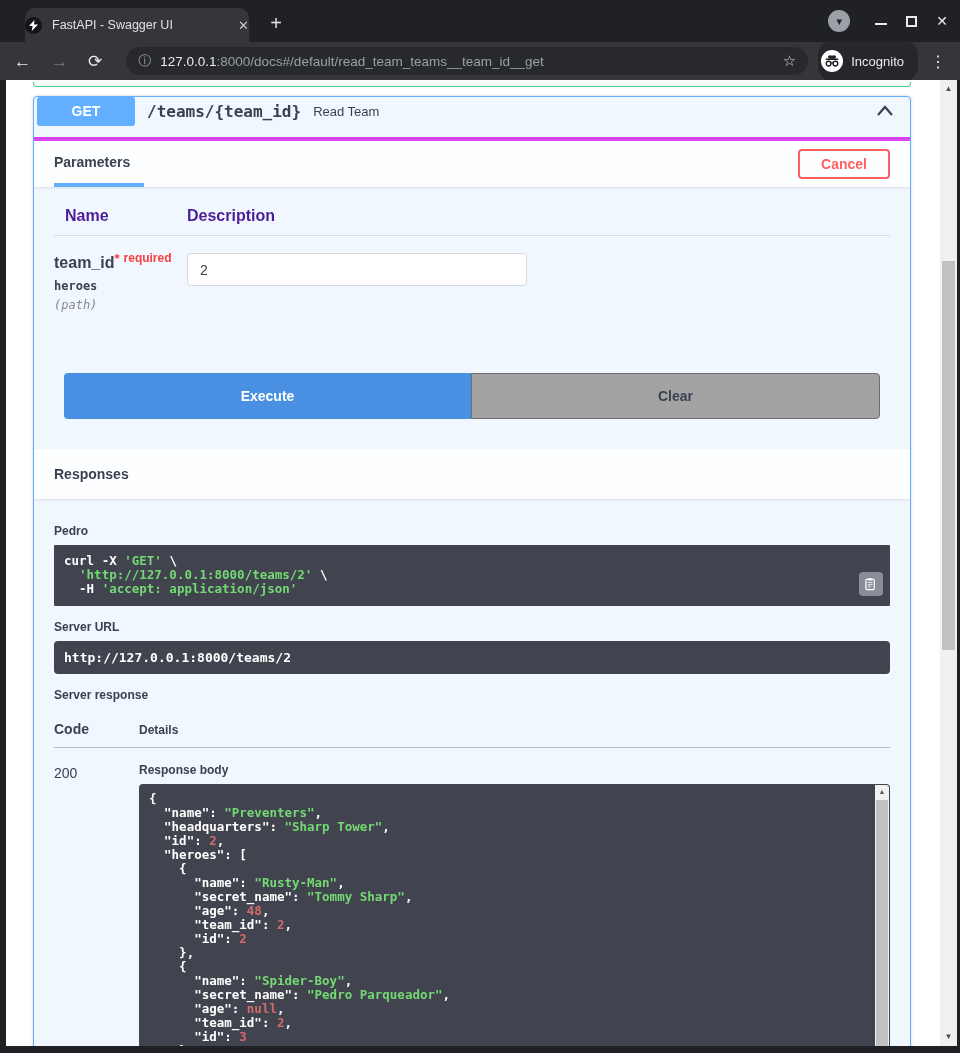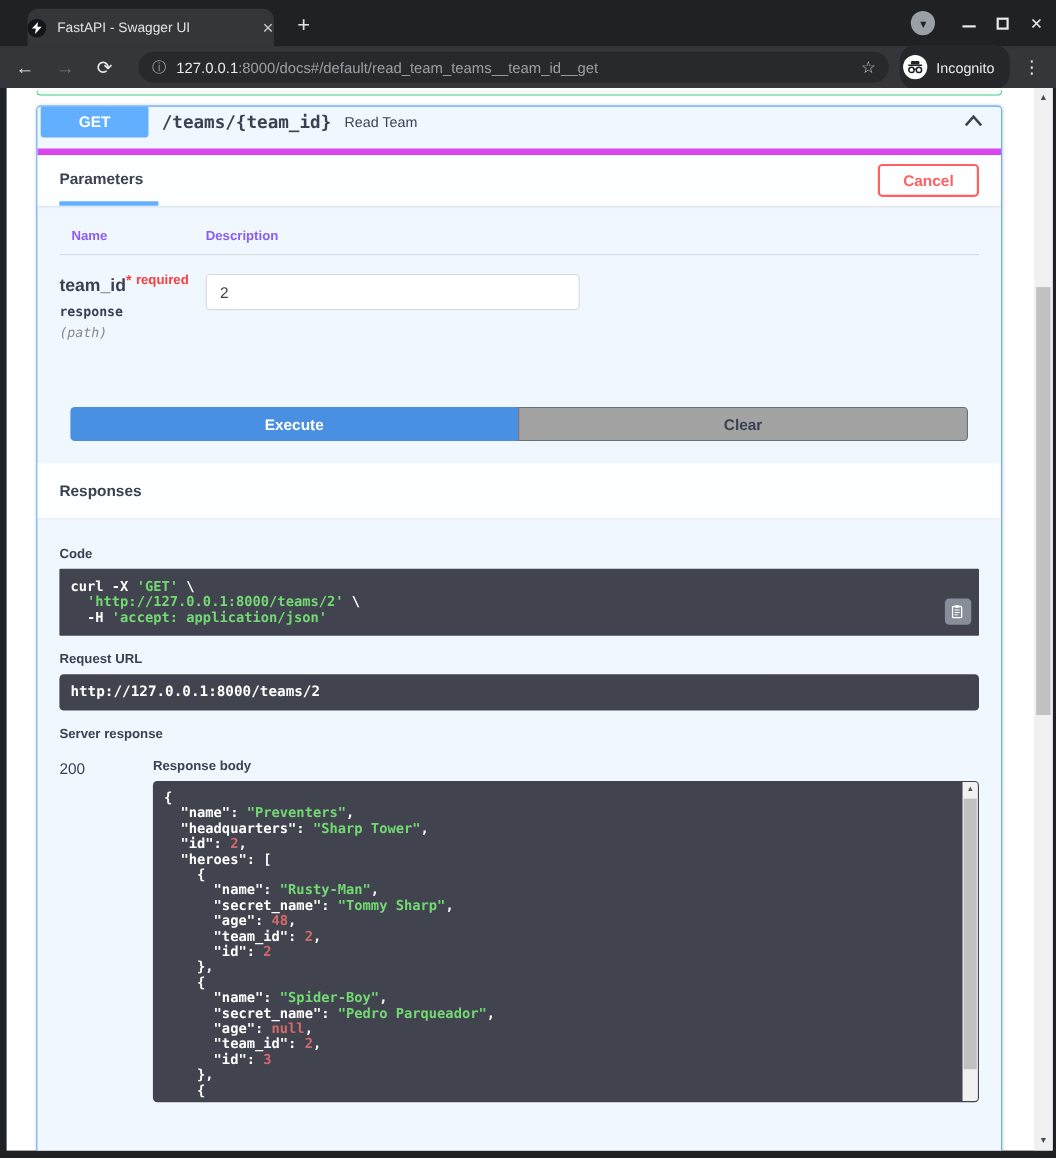--- a/index.html
+++ b/index.html
@@ -42,48 +42,48 @@
   .page{position:absolute;top:80px;left:6px;right:3px;bottom:7px;background:#fff;overflow:hidden;}
   .page-scrollbar{position:absolute;top:0;right:0;bottom:0;width:17px;background:#f1f1f1;}
   .sb-arrow{position:absolute;left:0;right:0;text-align:center;color:#4a4d52;font-size:8px;line-height:14px;}
   .sb-up{top:2px;} .sb-down{bottom:2px;}
   .sb-thumb{position:absolute;left:2px;right:2px;top:181px;height:389px;background:#c1c1c1;}
   .content{position:absolute;top:0;left:0;right:17px;bottom:0;overflow:hidden;}
   .prev-block-bottom{height:5px;width:878px;margin:2px 0 0 27px;border:1px solid #49cc90;border-top:none;
     border-radius:0 0 4px 4px;background:#f4fbf7;}
   .opblock{margin:9px 0 0 27px;width:878px;height:1200px;border:1px solid #61affe;border-radius:4px;
     background:#f0f7ff;box-shadow:0 0 3px rgba(0,0,0,.19);overflow:hidden;}
-  .op-header{height:44px;display:flex;align-items:center;padding:0 10px 12px 3px;border-bottom:6px solid #d946ef;}
+  .op-header{height:44px;display:flex;align-items:center;padding:0 10px 12px 3px;border-bottom:4px solid #d946ef;}
   .method-badge{width:98px;height:29px;background:#61affe;border-radius:3px;color:#fff;font-weight:700;
     font-size:14px;display:flex;align-items:center;justify-content:center;}
   .op-path{font-family:"DejaVu Sans Mono",monospace;font-weight:700;font-size:16px;color:#3b4151;margin-left:12px;}
   .op-summary{font-size:13px;color:#3b4151;margin-left:12px;flex:1;}
   .collapse-btn{margin-right:6px;display:flex;align-items:center;}
   .sec-head{background:rgba(255,255,255,.85);display:flex;align-items:stretch;justify-content:space-between;
     padding:0 20px;box-shadow:0 1px 2px rgba(0,0,0,.1);position:relative;z-index:2;}
   .sec-head.params{height:46px;}
   .sec-head.resps{height:50px;align-items:center;}
   .tab-item{display:flex;align-items:center;border-bottom:4px solid #61affe;padding-right:14px;}
   .sec-title{font-size:14px;font-weight:700;color:#3b4151;}
   .cancel-btn{align-self:center;height:30px;padding:0 21px;background:transparent;border:2px solid #ff6060;
     border-radius:4px;color:#ff6060;font-weight:700;font-size:14px;font-family:inherit;}
   .params-body{padding:14px 20px 0;}
   .grid2{display:grid;grid-template-columns:133px 1fr;}
-  .th{font-size:12px;font-weight:700;color:#8b5cf6;padding:6px 0 10px 11px;}
+  .th{font-size:16px;font-weight:700;color:#4c1d95;padding:6px 0 10px 11px;}
   .th2{padding-left:0;}
   .thead-line{border-bottom:1px solid #d8dbe0;}
   .param-row{padding-top:15px;}
   .pname{font-size:16px;font-weight:700;color:#3b4151;}
   .req-star{color:#f93e3e;font-size:13px;vertical-align:top;}
   .req-label{color:#f93e3e;font-size:12px;font-weight:700;vertical-align:super;margin-left:4px;}
   .ptype{font-family:"DejaVu Sans Mono",monospace;font-weight:700;font-size:12px;color:#3b4151;margin-top:7px;}
   .ploc{font-family:"DejaVu Sans Mono",monospace;font-style:italic;font-size:12px;color:#888;margin-top:5px;}
   .pinput{width:340px;height:33px;border:1px solid #d9d9d9;border-radius:4px;font-size:14px;color:#3b4151;
     padding:0 12px;font-family:inherit;margin-top:2px;background:#fff;}
-  .exec-row{display:flex;margin:61px 10px 20px;height:31px;}
+  .exec-row{display:flex;margin:61px 10px 30px;height:46px;}
   .btn-exec{flex:1;background:#4990e2;color:#fff;font-weight:700;font-size:14px;border:none;
     border-radius:4px 0 0 4px;font-family:inherit;}
   .btn-clear{flex:1;background:#a3a3a3;color:#3b4151;font-weight:700;font-size:14px;border:1px solid #6d7073;
     border-radius:0 4px 4px 0;font-family:inherit;}
   .resp-area{padding:25px 20px 0;}
   .lbl{font-size:12px;font-weight:700;color:#3b4151;}
   .code{font-family:"DejaVu Sans Mono",monospace;font-size:12.5px;line-height:14px;font-weight:700;
     white-space:pre;margin:0;}
   .tok-w{color:#ffffff;} .tok-g{color:#74d974;} .tok-r{color:#d36a6a;}
   .curl-block{position:relative;margin-top:7px;background:#41444e;border-radius:1px;padding:9px 40px 10px 10px;}
@@ -181,57 +181,61 @@
       </div>
 
       <div class="params-body">
         <div class="grid2 thead-line">
           <span class="th">Name</span>
           <span class="th th2">Description</span>
         </div>
         <div class="grid2 param-row">
           <div>
             <div class="pname"><span>team_id</span><span class="req-star">*</span><span class="req-label">required</span></div>
-            <div class="ptype">response</div>
+            <div class="ptype">heroes</div>
             <div class="ploc">(path)</div>
           </div>
           <div>
             <input class="pinput" type="text" value="2" style="">
           </div>
         </div>
         <div class="exec-row">
           <button class="btn-exec">Execute</button>
           <button class="btn-clear">Clear</button>
         </div>
       </div>
 
       <div class="sec-head resps">
         <span class="sec-title">Responses</span>
       </div>
 
       <div class="resp-area">
-        <div class="lbl">Code</div>
+        <div class="lbl">Pedro</div>
         <div class="curl-block">
           <pre class="code"><div><span class="tok-w">curl -X </span><span class="tok-g">'GET'</span><span class="tok-w"> \</span></div><div><span class="tok-w">  </span><span class="tok-g">'http://127.0.0.1:8000/teams/2'</span><span class="tok-w"> \</span></div><div><span class="tok-w">  -H </span><span class="tok-g">'accept: application/json'</span></div></pre>
           <button class="copy-btn">
             <svg width="13" height="14" viewBox="0 0 13 14">
                 <rect x="1" y="2" width="9" height="11" rx="1" fill="none" stroke="#ffffff" stroke-width="1.3"></rect>
                 <rect x="3.4" y="0.7" width="4.2" height="2.6" rx="0.6" fill="#ffffff"></rect>
                 <line x1="3" y1="5.5" x2="8" y2="5.5" stroke="#ffffff" stroke-width="1"></line>
                 <line x1="3" y1="7.8" x2="8" y2="7.8" stroke="#ffffff" stroke-width="1"></line>
                 <line x1="3" y1="10.1" x2="6.2" y2="10.1" stroke="#ffffff" stroke-width="1"></line>
               </svg>
           </button>
         </div>
 
-        <div class="lbl requrl-lbl">Request URL</div>
+        <div class="lbl requrl-lbl">Server URL</div>
         <div class="requrl-block">http://127.0.0.1:8000/teams/2</div>
 
         <div class="lbl server-lbl">Server response</div>
 
+        <div class="code-thead">
+          <span class="code-h">Code</span>
+          <span class="lbl">Details</span>
+        </div>
 
         <div class="resp-row">
           <span class="status-code">200</span>
           <div>
             <div class="lbl rb-label">Response body</div>
             <div class="resp-block">
               <pre class="code"><div><span class="tok-w">{</span></div><div><span class="tok-w">  "name": </span><span class="tok-g">"Preventers"</span><span class="tok-w">,</span></div><div><span class="tok-w">  "headquarters": </span><span class="tok-g">"Sharp Tower"</span><span class="tok-w">,</span></div><div><span class="tok-w">  "id": </span><span class="tok-r">2</span><span class="tok-w">,</span></div><div><span class="tok-w">  "heroes": [</span></div><div><span class="tok-w">    {</span></div><div><span class="tok-w">      "name": </span><span class="tok-g">"Rusty-Man"</span><span class="tok-w">,</span></div><div><span class="tok-w">      "secret_name": </span><span class="tok-g">"Tommy Sharp"</span><span class="tok-w">,</span></div><div><span class="tok-w">      "age": </span><span class="tok-r">48</span><span class="tok-w">,</span></div><div><span class="tok-w">      "team_id": </span><span class="tok-r">2</span><span class="tok-w">,</span></div><div><span class="tok-w">      "id": </span><span class="tok-r">2</span></div><div><span class="tok-w">    },</span></div><div><span class="tok-w">    {</span></div><div><span class="tok-w">      "name": </span><span class="tok-g">"Spider-Boy"</span><span class="tok-w">,</span></div><div><span class="tok-w">      "secret_name": </span><span class="tok-g">"Pedro Parqueador"</span><span class="tok-w">,</span></div><div><span class="tok-w">      "age": </span><span class="tok-r">null</span><span class="tok-w">,</span></div><div><span class="tok-w">      "team_id": </span><span class="tok-r">2</span><span class="tok-w">,</span></div><div><span class="tok-w">      "id": </span><span class="tok-r">3</span></div><div><span class="tok-w">    },</span></div><div><span class="tok-w">    {</span></div></pre>
               <div class="in-sb">
                 <div class="in-up">▲</div>
                 <div class="in-thumb"></div>

